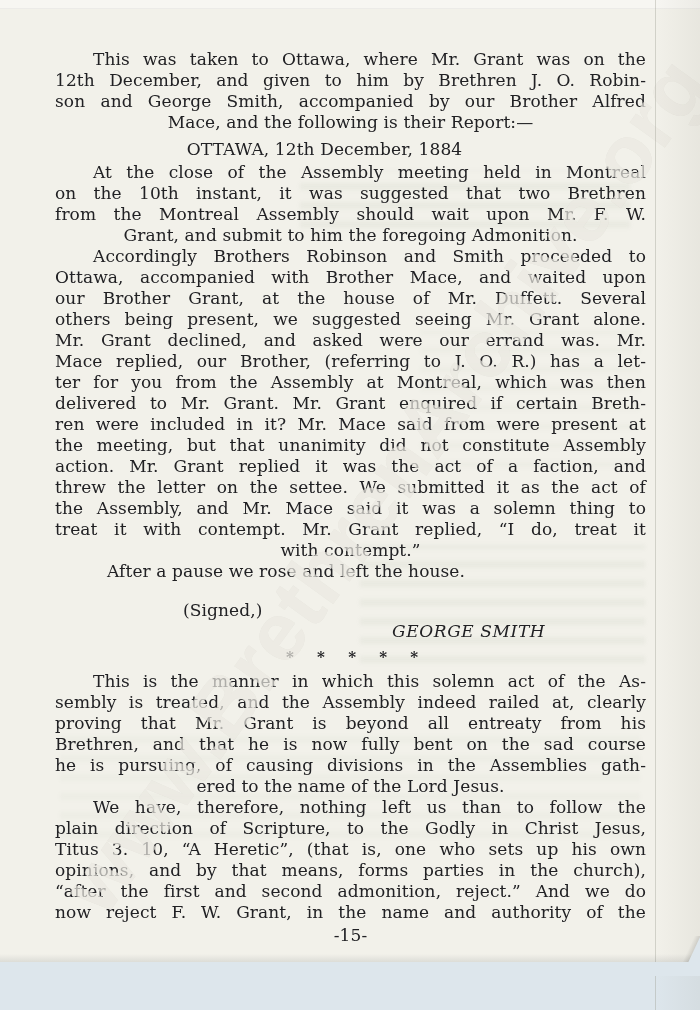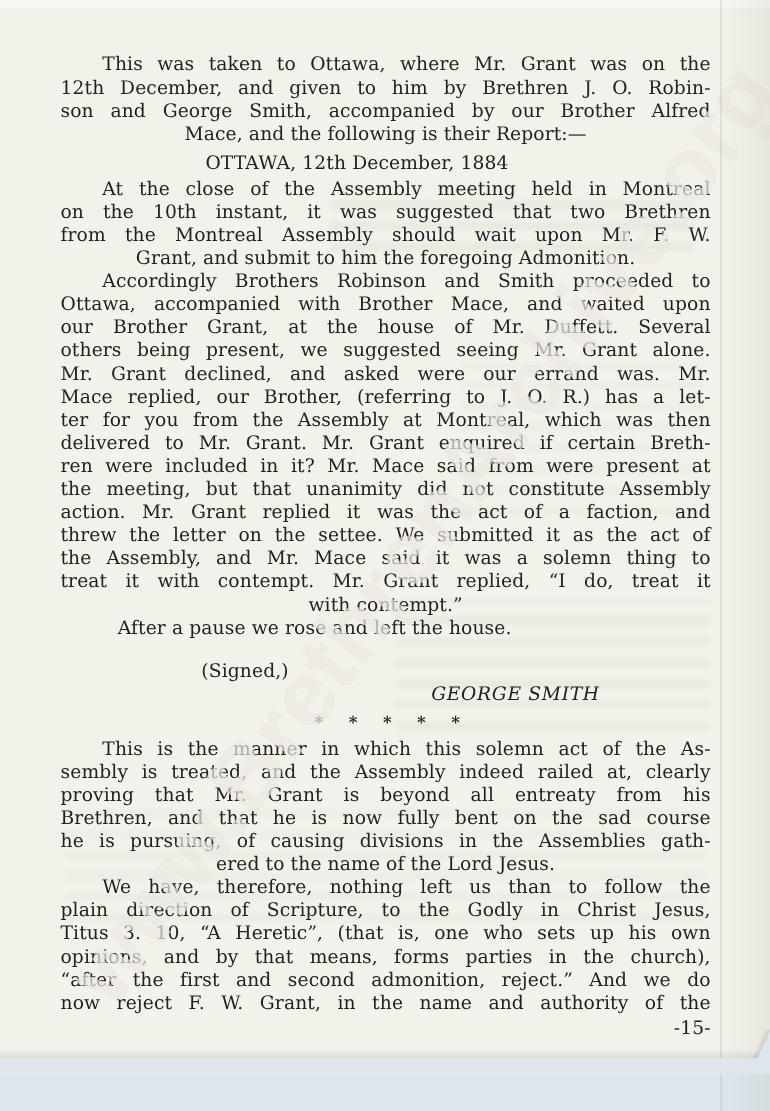--- a/index.html
+++ b/index.html
@@ -70,21 +70,21 @@
   .signed-row { display: flex; margin-top: 18px; }
   .signed-label { margin-left: 128px; }
   .signed-name { margin-left: 98px; letter-spacing: 0.6px; }
   .name2-line { margin-left: 337px; letter-spacing: 0.6px; font-style: italic; }
 
   .separator {
     margin: 5px 0 3px 231px;
     font-size: 15px; letter-spacing: 9px; font-weight: bold;
   }
 
-  .page-number { text-align: right; margin-top: 2px; }
+  .page-number { text-align: center; margin-top: 2px; }
 
   
   .wm {
     position: absolute; left: -180px; top: 438px; width: 1130px;
     text-align: center; white-space: nowrap;
     transform: rotate(-54deg);
     font-family: "Liberation Sans", "DejaVu Sans", sans-serif;
     font-weight: bold; font-size: 82px; letter-spacing: 1px;
     pointer-events: none;
   }

